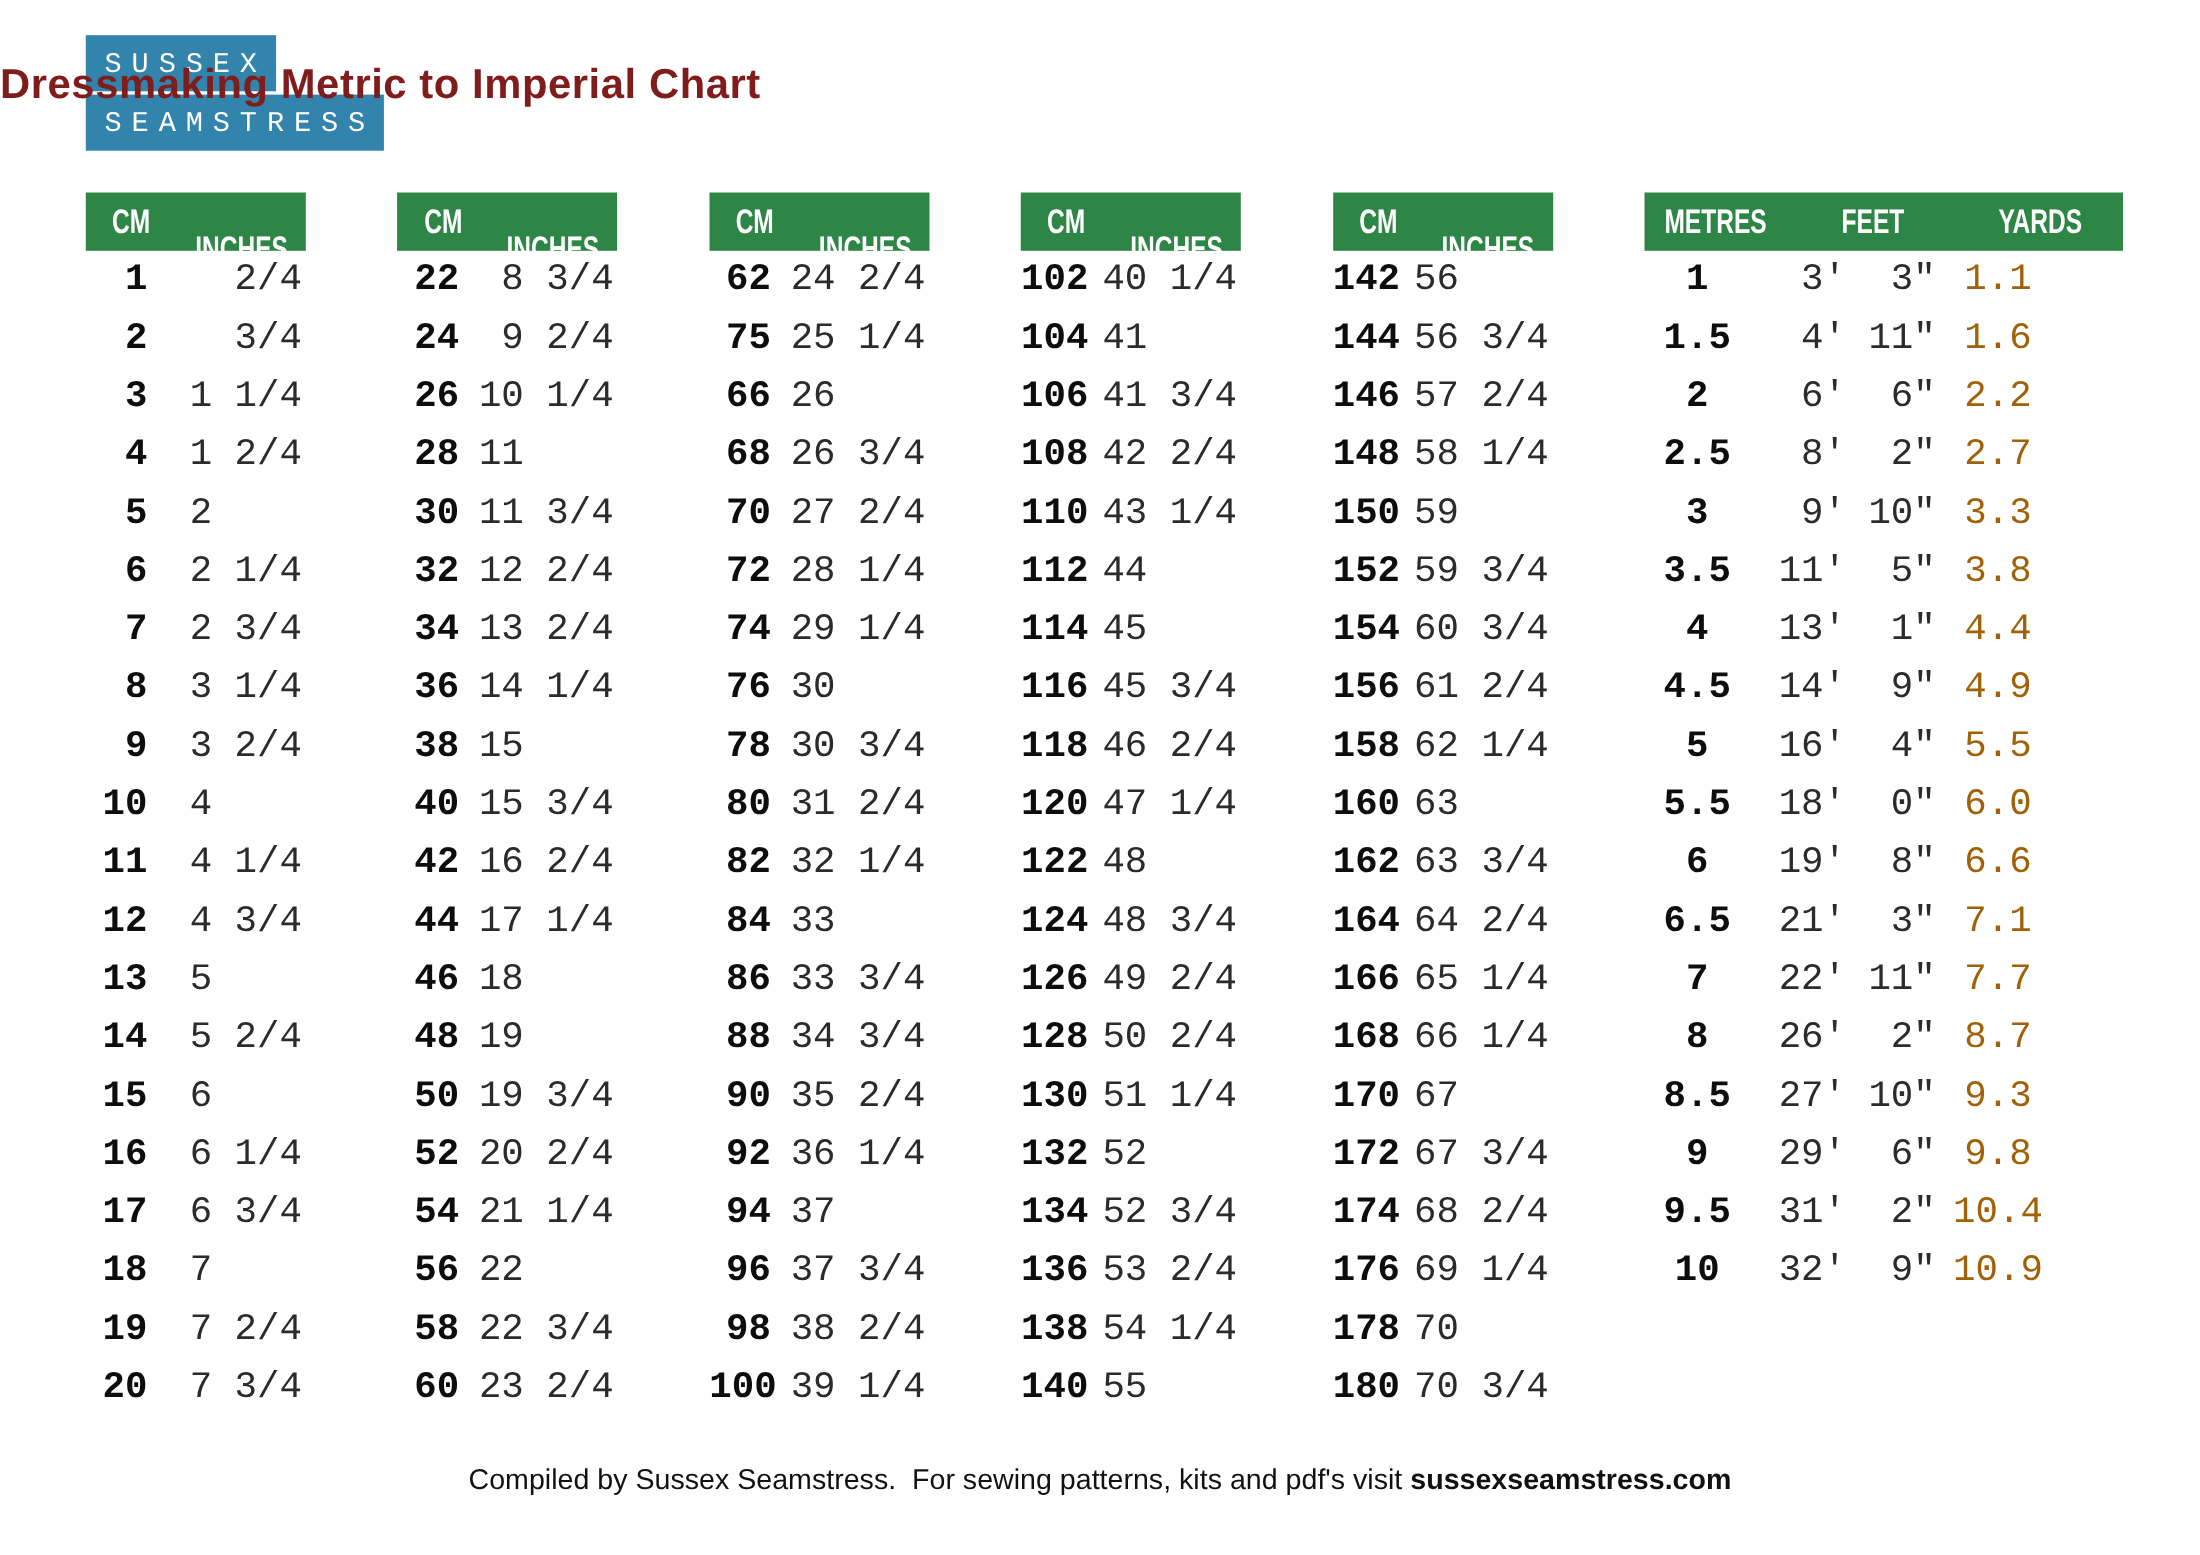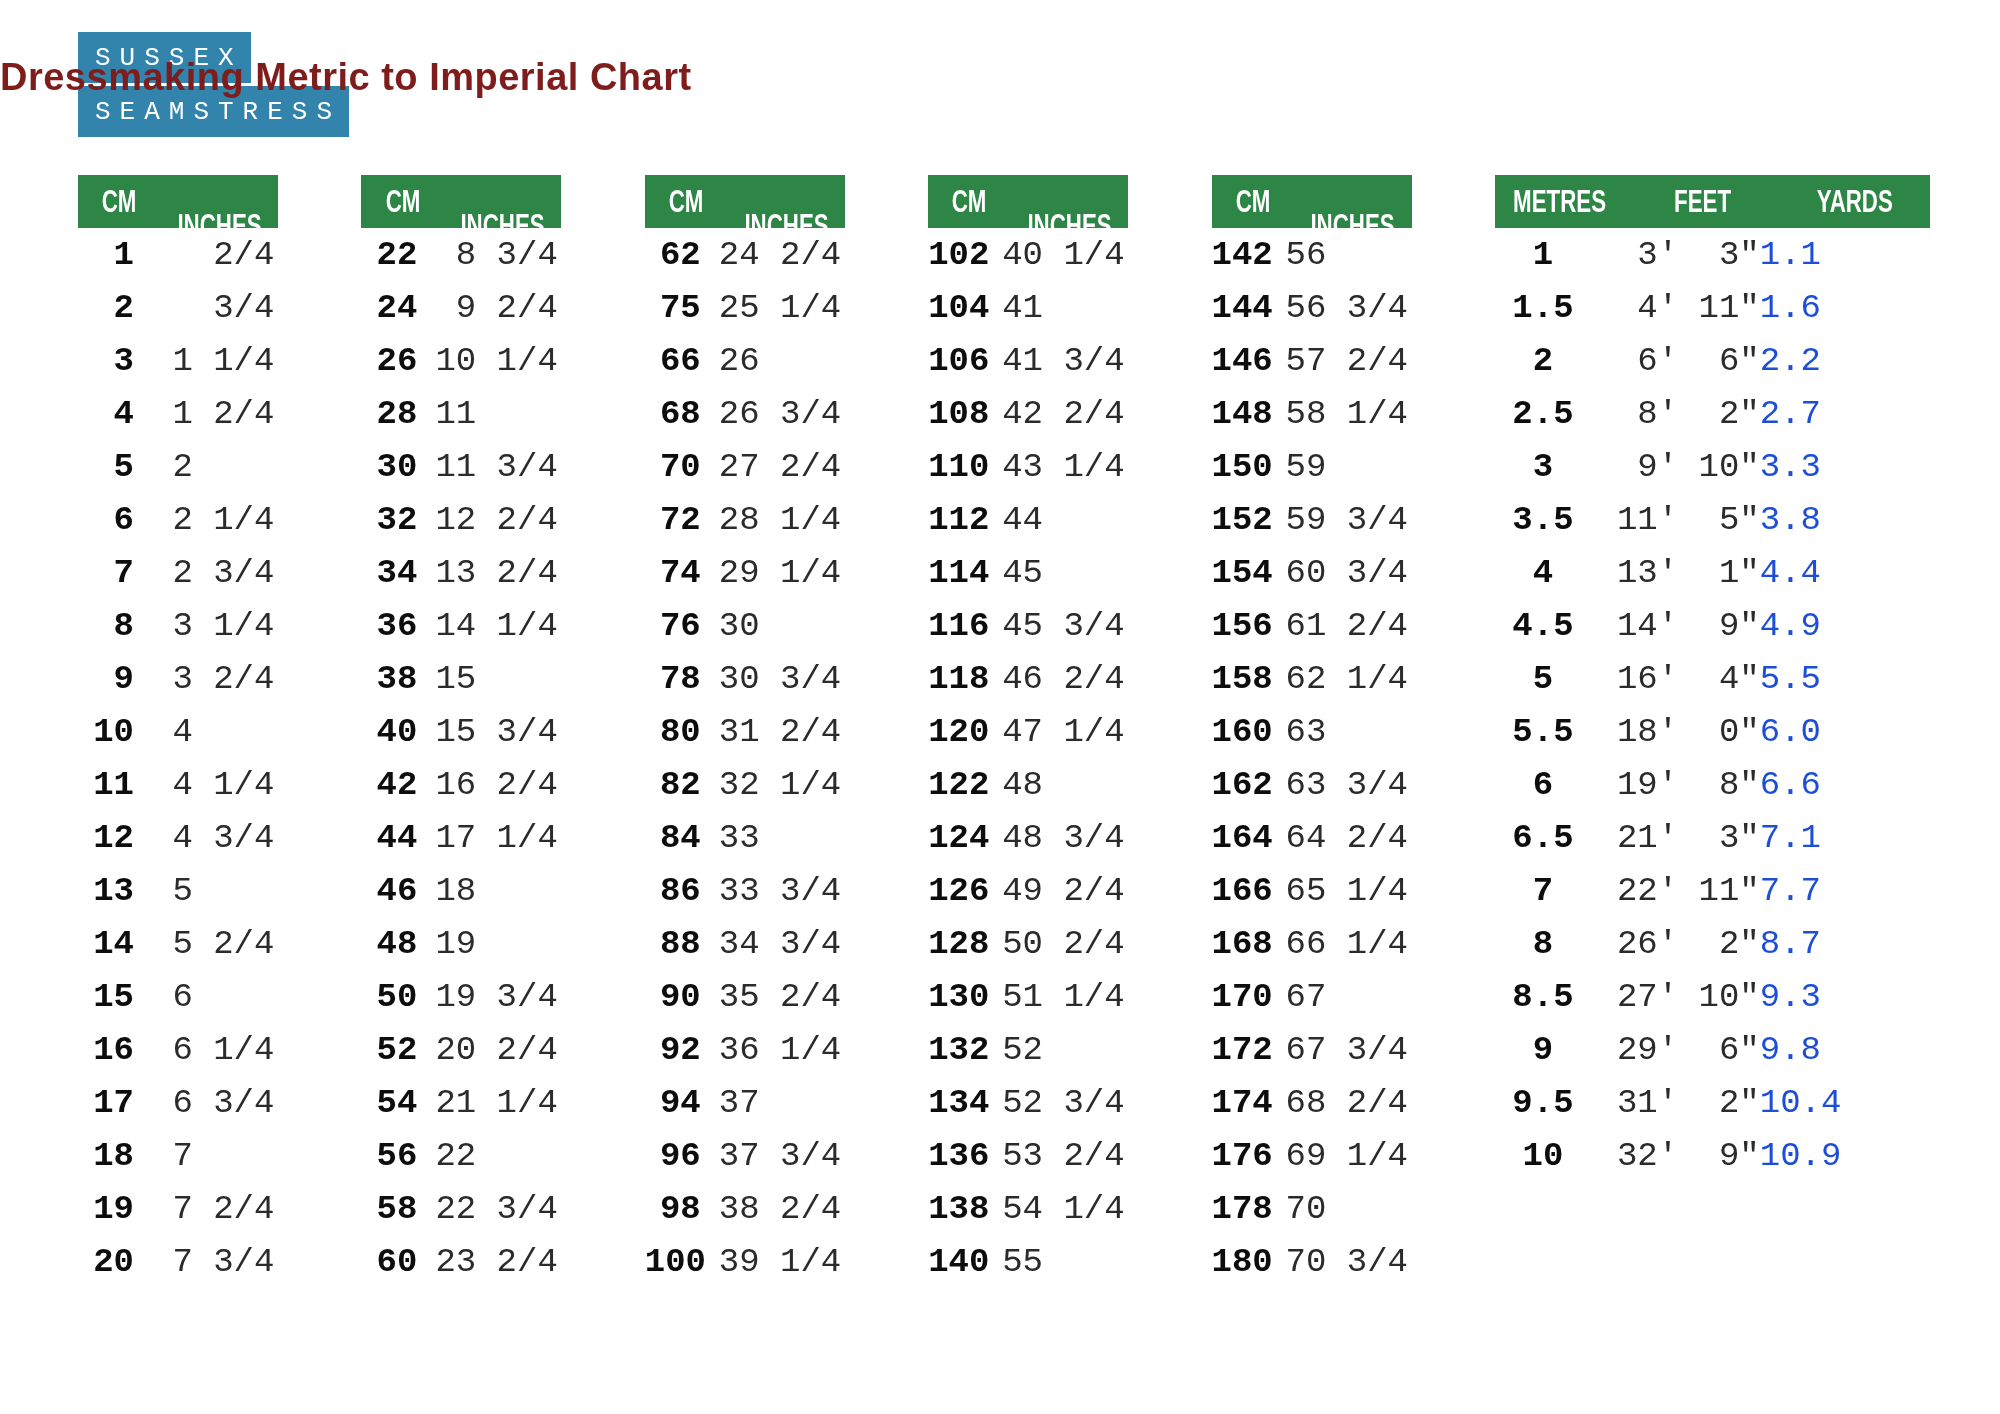--- a/index.html
+++ b/index.html
@@ -33,21 +33,21 @@
   .metres-table .th:nth-child(1) { width:130px; text-align:center; }
   .metres-table .th:nth-child(2) { flex:1; text-align:center; }
   .metres-table .th:nth-child(3) { width:150px; text-align:center; }
 
   .row { height:53px; display:flex; align-items:center;
          font-family:"Liberation Mono", monospace; font-size:34px; line-height:1; }
   .cm-table .c0 { width:56px; text-align:right; font-weight:bold; color:#0d0d0d; }
   .cm-table .c1 { margin-left:18px; white-space:pre; color:#2b2b2b; }
   .metres-table .c0 { width:96px; text-align:center; font-weight:bold; color:#0d0d0d; }
   .metres-table .c1 { margin-left:26px; white-space:pre; color:#2b2b2b; }
-  .metres-table .c2 { flex:1; text-align:left; padding-right:57px; color:#1d4ed8; }
+  .metres-table .c2 { flex:1; text-align:center; padding-right:57px; color:#a16207; }
 
   
   .footer { position:absolute; top:1330px; left:0; width:100%; text-align:center;
             font-size:26px; color:#111111; white-space:pre-wrap; }
   .footer .domain { font-weight:bold; }
 </style>
 </head>
 <body>
 
 <div class="page">
@@ -582,14 +582,15 @@
           <div class="c2">10.4</div>
         </div>
         <div class="row">
           <div class="c0">10</div>
           <div class="c1">32'  9"</div>
           <div class="c2">10.9</div>
         </div>
       </div>
   </div>
 
+  <div class="footer"><span>Compiled by Sussex Seamstress.  For sewing patterns, kits and pdf's visit </span><span class="domain">sussexseamstress.com</span></div>
 
 </div>
 
 </body></html>

